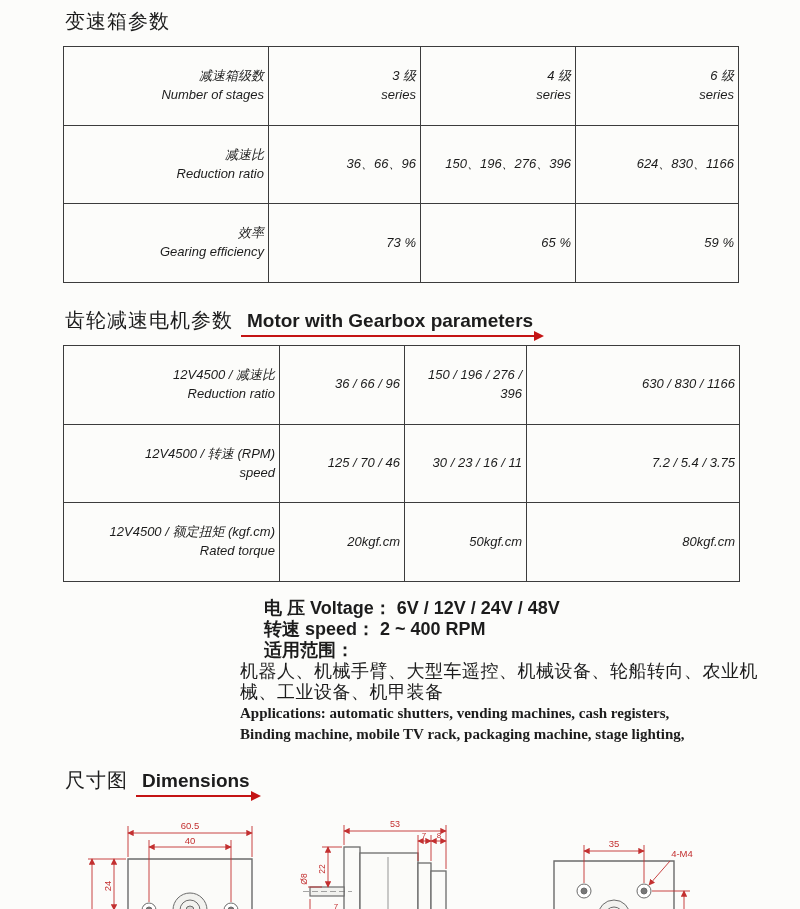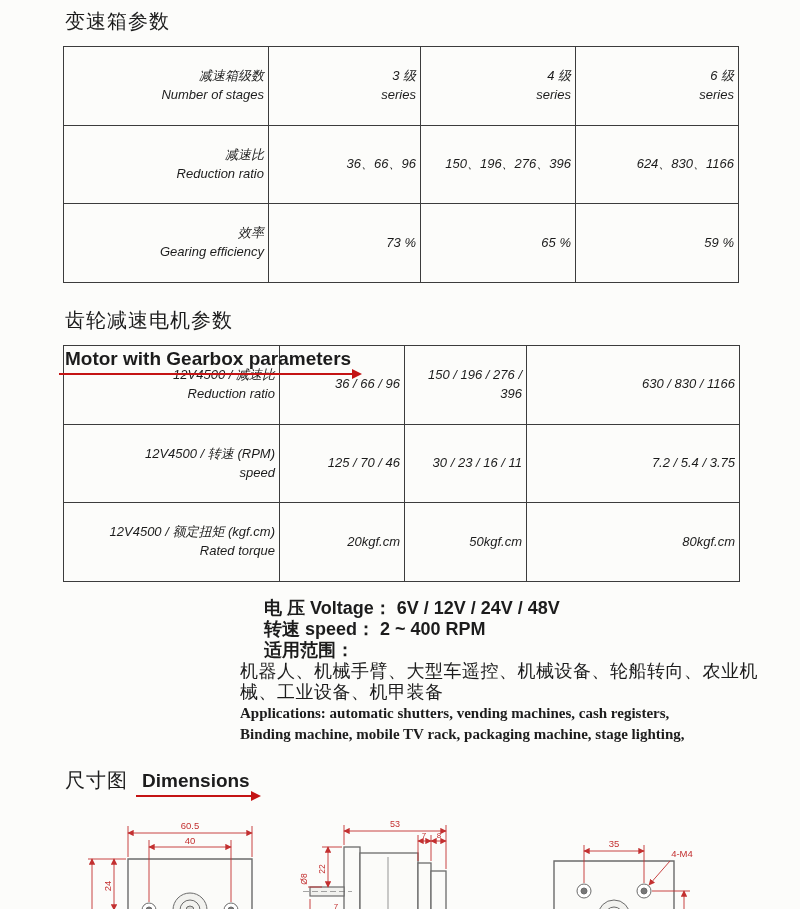--- a/index.html
+++ b/index.html
@@ -86,21 +86,21 @@
           <span class="cell-l1">效率</span>
           <span class="cell-l2">Gearing efficiency</span>
         </td>
         <td>73 %</td>
         <td>65 %</td>
         <td>59 %</td>
       </tr>
     </tbody>
   </table>
 
-  <div class="sec-title" style="margin-top:24px;flex-direction:column;">
+  <div class="sec-title" style="margin-top:24px;">
     <span class="cn">齿轮减速电机参数</span>
     <span class="en-wrap">
       <span>Motor with Gearbox parameters</span>
       <span class="red-line">
           <i class="arrow-head"></i>
         </span>
     </span>
   </div>
 
   <table class="spec">

